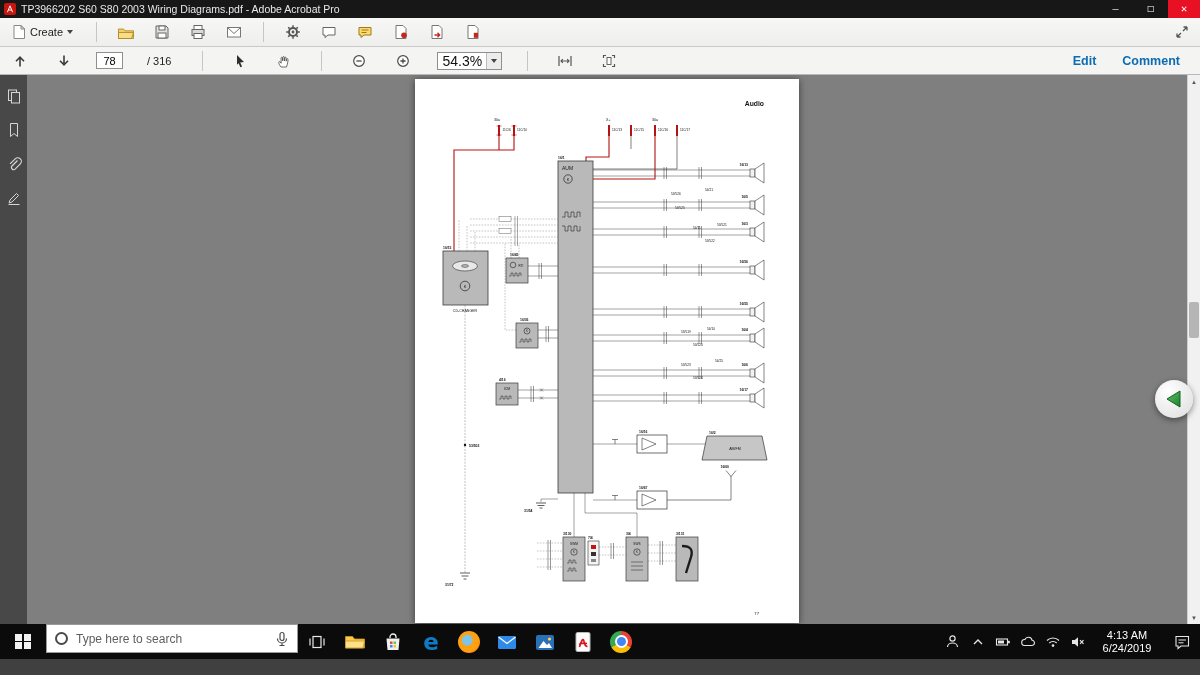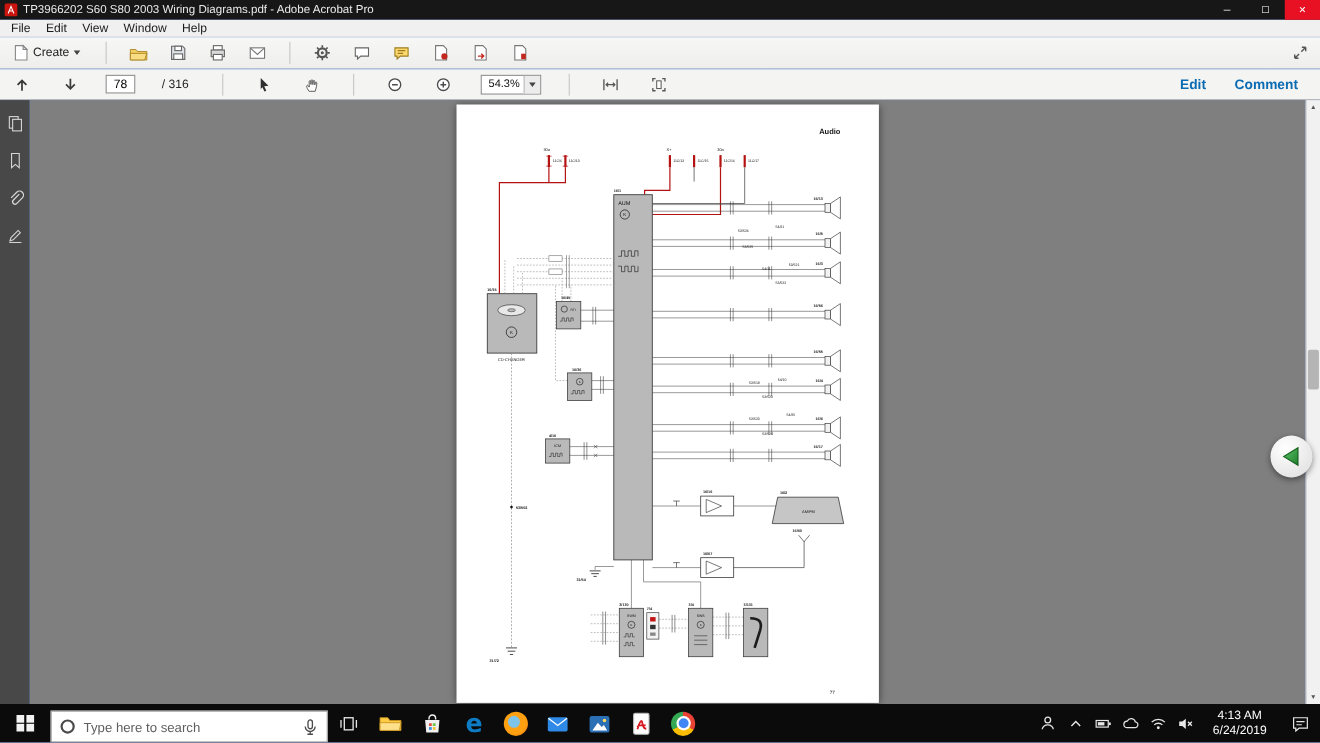--- a/index.html
+++ b/index.html
@@ -1,18 +1,18 @@
 <!DOCTYPE html>
 <html><head>
 <meta charset="utf-8">
 <style>
   *{margin:0;padding:0;box-sizing:border-box}
   html,body{width:1200px;height:675px}
   body{font-family:"Liberation Sans","DejaVu Sans",sans-serif;background:#808080;overflow:hidden}
-  .screen{position:relative;width:1200px;height:675px;overflow:hidden;background:#3b82f6}
+  .screen{position:relative;width:1200px;height:675px;overflow:hidden;background:#404040}
 
   
   .titlebar{height:18px;background:#171717;display:flex;align-items:center;color:#e9e9e9;font-size:10.5px}
   .titlebar .app-ico{margin:0 5px 0 4px;display:flex}
   .win-controls{margin-left:auto;display:flex;height:18px}
   .win-btn{width:35px;height:18px;display:flex;align-items:center;justify-content:center;font-size:8.5px;color:#fff}
   .win-btn.close{background:#e81123;width:32px}
 
   
   .menubar{height:16px;background:#f0f0f0;border-bottom:1px solid #dadada;display:flex;align-items:center;font-size:11px;color:#1a1a1a;padding-left:3px}
@@ -24,21 +24,21 @@
   .tbtn{height:23px;min-width:24px;display:flex;align-items:center;justify-content:center;border-radius:2px;gap:4px;padding:0 3px}
   .create-btn{font-size:11px;color:#222;padding:0 6px}
   .caret{width:0;height:0;border-left:3.5px solid transparent;border-right:3.5px solid transparent;border-top:4px solid #444}
   .toolbar-right{margin-left:auto}
 
   
   .navbar{height:28px;background:#f4f4f3;border-bottom:1px solid #b8b8b8;display:flex;align-items:center;padding:0 8px;gap:20px;font-size:11px;color:#333}
   .page-input{width:27px;height:17px;border:1px solid #8f8f8f;background:#fff;font-size:11px;text-align:center;font-family:inherit}
   .page-total{margin:0 6px 0 4px;color:#222}
   .zoom-box{display:flex;align-items:center;height:18px;border:1px solid #8f8f8f;background:#fff;margin-left:2px}
-  .zoom-val{padding:16px 4px;font-size:10px;min-width:38px;text-align:right;color:#111}
+  .zoom-val{padding:16px 4px;font-size:14px;min-width:38px;text-align:right;color:#111}
   .zoom-dd{width:15px;height:100%;border-left:1px solid #bdbdbd;background:#ececec;display:flex;align-items:center;justify-content:center}
   .nav-right{margin-left:auto;display:flex;gap:26px;padding-right:12px}
   .nav-link{color:#0c6cb3;font-size:12.5px;font-weight:700}
 
   
   .workspace{position:relative;height:549px;display:flex}
   .sidebar{width:27px;background:#484848;display:flex;flex-direction:column;align-items:center;padding-top:12px;gap:16px;flex:none}
   .side-btn{width:20px;height:18px;display:flex;align-items:center;justify-content:center}
   .docarea{flex:1;position:relative;background:#7f7f7f;overflow:hidden}
   .pdf-page{position:absolute;left:50%;transform:translateX(-50%);top:4px;width:384px;height:544px;background:#fff;box-shadow:0 1px 7px rgba(0,0,0,.55);overflow:hidden}
@@ -47,21 +47,21 @@
 
   .scrollbar{width:13px;background:#f1f1f1;position:relative;border-left:1px solid #cfcfcf;flex:none}
   .sb-arrow{position:absolute;left:0;width:12px;height:13px;display:flex;align-items:center;justify-content:center;font-size:6px;color:#555}
   .sb-arrow.up{top:0}
   .sb-arrow.down{bottom:0}
   .sb-thumb{position:absolute;left:1px;width:10px;top:227px;height:36px;background:#b5b5b5;border-radius:2px}
 
   .float-back{position:absolute;right:7px;top:305px;width:38px;height:38px;border-radius:50%;background:radial-gradient(circle at 35% 30%,#ffffff,#dcdcdc);box-shadow:0 2px 6px rgba(0,0,0,.45);display:flex;align-items:center;justify-content:center;z-index:5}
 
   
-  .taskbar{height:35px;background:#0b0b0b;display:flex;align-items:flex-end;color:#fff}
+  .taskbar{height:35px;background:#0b0b0b;display:flex;align-items:flex-start;color:#fff}
   .tb-start{width:46px;height:35px;display:flex;align-items:center;justify-content:center;flex:none}
   .win-logo{display:grid;grid-template-columns:7px 7px;grid-template-rows:7px 7px;gap:1.5px}
   .win-logo span{background:#f2f2f2}
   .tb-search{width:252px;height:29px;background:#fff;border:1px solid #9a9a9a;display:flex;align-items:center;padding:0 8px;gap:8px;flex:none}
   .tb-search input{border:0;outline:0;flex:1;font-size:12px;color:#333;font-family:inherit;background:transparent;min-width:0}
   .tb-search input::placeholder{color:#5e5e5e}
   .cortana-ring{width:13px;height:13px;border:2px solid #4a4a4a;border-radius:50%;flex:none}
   .tb-appbtn{width:38px;height:35px;display:flex;align-items:center;justify-content:center;flex:none}
   .edge-e{font-size:23px;font-weight:800;color:#0e7cc4;line-height:22px;font-family:"DejaVu Sans",sans-serif}
   .firefox-ball{width:22px;height:22px;border-radius:50%;background:radial-gradient(circle at 42% 42%,#7ec4e8 0 27%,#ffa010 33% 62%,#e0520e 100%)}
@@ -84,27 +84,20 @@
         </svg>
     </span>
     <span>TP3966202 S60 S80 2003 Wiring Diagrams.pdf - Adobe Acrobat Pro</span>
     <div class="win-controls">
       <div class="win-btn">─</div>
       <div class="win-btn">☐</div>
       <div class="win-btn close">✕</div>
     </div>
   </div>
 
-  <div class="menubar">
-    <span class="menu-item">File</span>
-    <span class="menu-item">Edit</span>
-    <span class="menu-item">View</span>
-    <span class="menu-item">Window</span>
-    <span class="menu-item">Help</span>
-  </div>
 
   <div class="toolbar">
     <div class="tbtn create-btn">
       <svg width="14" height="16">
           <path d="M2 1.5 h7 l3.5 3.5 v9.5 h-10.5 z" fill="#fff" stroke="#888"></path>
           <path d="M9 1.5 l3.5 3.5 h-3.5 z" fill="#ddd" stroke="#888"></path>
         </svg>
       <span>Create</span>
       <span class="caret"></span>
     </div>

